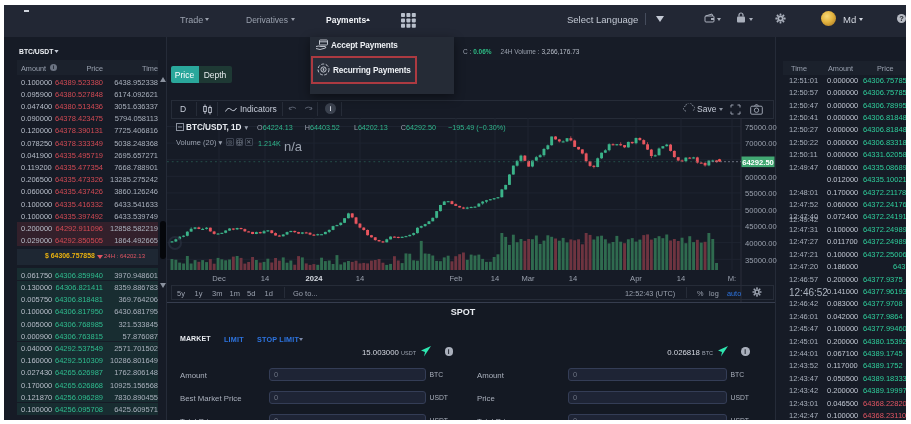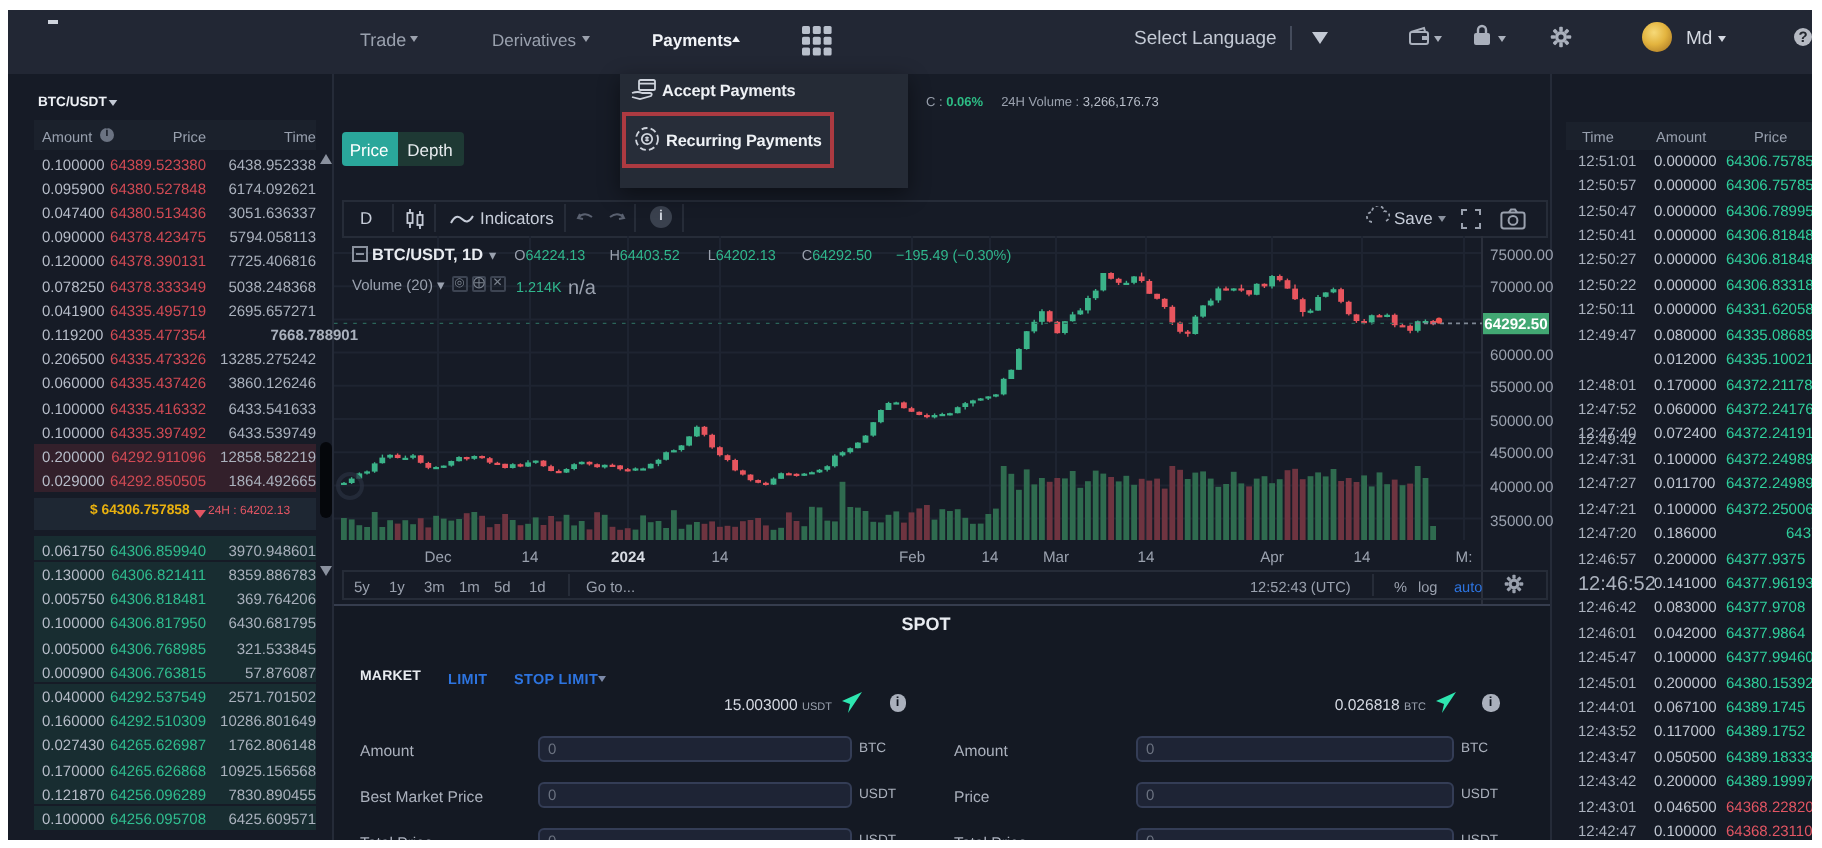--- a/index.html
+++ b/index.html
@@ -96,21 +96,21 @@
       <div style="position:absolute;right:808px;top:126.4px;font-size:7.5px;color:#d24a54;font-weight:normal;white-space:nowrap;">64378.390131</div>
       <div style="position:absolute;right:753px;top:126.4px;font-size:7.5px;color:#aab1bd;font-weight:normal;white-space:nowrap;">7725.406816</div>
 <div style="position:absolute;left:21px;top:138.6px;font-size:7.5px;color:#b7bdc9;font-weight:normal;white-space:nowrap;">0.078250</div>
       <div style="position:absolute;right:808px;top:138.6px;font-size:7.5px;color:#d24a54;font-weight:normal;white-space:nowrap;">64378.333349</div>
       <div style="position:absolute;right:753px;top:138.6px;font-size:7.5px;color:#aab1bd;font-weight:normal;white-space:nowrap;">5038.248368</div>
 <div style="position:absolute;left:21px;top:150.79999999999998px;font-size:7.5px;color:#b7bdc9;font-weight:normal;white-space:nowrap;">0.041900</div>
       <div style="position:absolute;right:808px;top:150.79999999999998px;font-size:7.5px;color:#d24a54;font-weight:normal;white-space:nowrap;">64335.495719</div>
       <div style="position:absolute;right:753px;top:150.79999999999998px;font-size:7.5px;color:#aab1bd;font-weight:normal;white-space:nowrap;">2695.657271</div>
 <div style="position:absolute;left:21px;top:162.99999999999997px;font-size:7.5px;color:#b7bdc9;font-weight:normal;white-space:nowrap;">0.119200</div>
       <div style="position:absolute;right:808px;top:162.99999999999997px;font-size:7.5px;color:#d24a54;font-weight:normal;white-space:nowrap;">64335.477354</div>
-      <div style="position:absolute;right:732px;top:162.99999999999997px;font-size:7.5px;color:#aab1bd;font-weight:bold;white-space:nowrap;margin-left:20px;">7668.788901</div>
+      <div style="position:absolute;right:753px;top:162.99999999999997px;font-size:7.5px;color:#aab1bd;font-weight:normal;white-space:nowrap;margin-left:20px;">7668.788901</div>
 <div style="position:absolute;left:21px;top:175.19999999999996px;font-size:7.5px;color:#b7bdc9;font-weight:normal;white-space:nowrap;">0.206500</div>
       <div style="position:absolute;right:808px;top:175.19999999999996px;font-size:7.5px;color:#d24a54;font-weight:normal;white-space:nowrap;">64335.473326</div>
       <div style="position:absolute;right:753px;top:175.19999999999996px;font-size:7.5px;color:#aab1bd;font-weight:normal;white-space:nowrap;">13285.275242</div>
 <div style="position:absolute;left:21px;top:187.39999999999995px;font-size:7.5px;color:#b7bdc9;font-weight:normal;white-space:nowrap;">0.060000</div>
       <div style="position:absolute;right:808px;top:187.39999999999995px;font-size:7.5px;color:#d24a54;font-weight:normal;white-space:nowrap;">64335.437426</div>
       <div style="position:absolute;right:753px;top:187.39999999999995px;font-size:7.5px;color:#aab1bd;font-weight:normal;white-space:nowrap;">3860.126246</div>
 <div style="position:absolute;left:21px;top:199.59999999999994px;font-size:7.5px;color:#b7bdc9;font-weight:normal;white-space:nowrap;">0.100000</div>
       <div style="position:absolute;right:808px;top:199.59999999999994px;font-size:7.5px;color:#d24a54;font-weight:normal;white-space:nowrap;">64335.416332</div>
       <div style="position:absolute;right:753px;top:199.59999999999994px;font-size:7.5px;color:#aab1bd;font-weight:normal;white-space:nowrap;">6433.541633</div>
 <div style="position:absolute;left:21px;top:211.79999999999993px;font-size:7.5px;color:#b7bdc9;font-weight:normal;white-space:nowrap;">0.100000</div>
@@ -687,21 +687,21 @@
 <svg style="position:absolute;left:176px;top:122.5px" width="8" height="8" viewBox="0 0 8 8">
 <rect x="0.5" y="0.5" width="7" height="7" stroke="#8a919e" stroke-width="1" fill="none"></rect>
 <line x1="2" y1="4" x2="6" y2="4" stroke="#8a919e" stroke-width="1"></line>
       </svg>
 <div style="position:absolute;left:186px;top:123px;font-size:7.2px;color:#b2b8c3;font-weight:normal;white-space:nowrap;"><span style="font-size:8.2px;color:#e8ebf0;font-weight:bold">BTC/USDT, 1D</span><span style="color:#9aa1ae;margin-left:3px">▾</span><span style="color:#9aa1ae;margin-left:9px">O</span><span style="color:#30b78d">64224.13</span><span style="color:#9aa1ae;margin-left:12px">H</span><span style="color:#30b78d">64403.52</span><span style="color:#9aa1ae;margin-left:14px">L</span><span style="color:#30b78d">64202.13</span><span style="color:#9aa1ae;margin-left:13px">C</span><span style="color:#30b78d">64292.50</span><span style="color:#30b78d;margin-left:12px">−195.49 (−0.30%)</span></div>
 <div style="position:absolute;left:176px;top:137.5px;font-size:7.5px;color:#b2b8c3;font-weight:normal;white-space:nowrap;"><span style="color:#9aa1ae">Volume (20) ▾</span></div>
 <div style="position:absolute;left:226px;top:138px;width:7.5px;height:7.5px;border:1px solid #3d4452;border-radius:1px;color:#7c8490;font-size:6px;line-height:6px;text-align:center">◎</div>
 <div style="position:absolute;left:235.5px;top:138px;width:7.5px;height:7.5px;border:1px solid #3d4452;border-radius:1px;color:#7c8490;font-size:6px;line-height:6px;text-align:center">⨁</div>
 <div style="position:absolute;left:245px;top:138px;width:7.5px;height:7.5px;border:1px solid #3d4452;border-radius:1px;color:#7c8490;font-size:6px;line-height:6px;text-align:center">✕</div>
 <div style="position:absolute;left:258px;top:138.5px;font-size:7.2px;color:#30b78d;font-weight:normal;white-space:nowrap;">1.214K</div>
-<div style="position:absolute;left:284px;top:138.5px;font-size:10px;color:#9aa1ae;font-weight:normal;white-space:nowrap;">n/a</div>
+<div style="position:absolute;left:284px;top:138.5px;font-size:13px;color:#9aa1ae;font-weight:normal;white-space:nowrap;">n/a</div>
 <div style="position:absolute;left:745px;top:122.7px;font-size:7.6px;color:#9aa1ae;font-weight:normal;white-space:nowrap;">75000.00</div>
 <div style="position:absolute;left:745px;top:139.29999999999998px;font-size:7.6px;color:#9aa1ae;font-weight:normal;white-space:nowrap;">70000.00</div>
 <div style="position:absolute;left:745px;top:172.5px;font-size:7.6px;color:#9aa1ae;font-weight:normal;white-space:nowrap;">60000.00</div>
 <div style="position:absolute;left:745px;top:189.1px;font-size:7.6px;color:#9aa1ae;font-weight:normal;white-space:nowrap;">55000.00</div>
 <div style="position:absolute;left:745px;top:205.7px;font-size:7.6px;color:#9aa1ae;font-weight:normal;white-space:nowrap;">50000.00</div>
 <div style="position:absolute;left:745px;top:222.3px;font-size:7.6px;color:#9aa1ae;font-weight:normal;white-space:nowrap;">45000.00</div>
 <div style="position:absolute;left:745px;top:238.9px;font-size:7.6px;color:#9aa1ae;font-weight:normal;white-space:nowrap;">40000.00</div>
 <div style="position:absolute;left:745px;top:255.5px;font-size:7.6px;color:#9aa1ae;font-weight:normal;white-space:nowrap;">35000.00</div>
 <div style="position:absolute;left:219px;transform:translateX(-50%);top:273.5px;font-size:7.6px;color:#9aa1ae;font-weight:normal;white-space:nowrap;">Dec</div>
 <div style="position:absolute;left:265px;transform:translateX(-50%);top:273.5px;font-size:7.6px;color:#9aa1ae;font-weight:normal;white-space:nowrap;">14</div>

